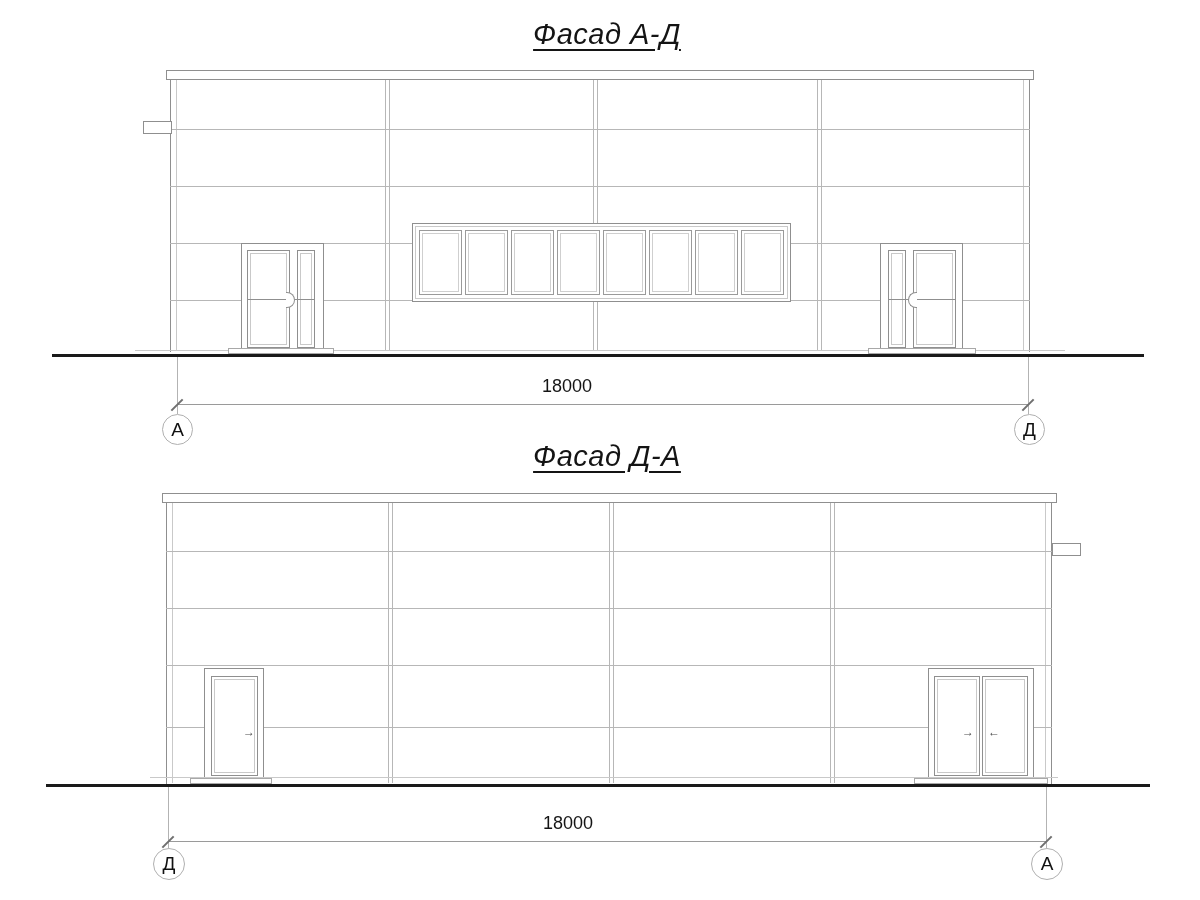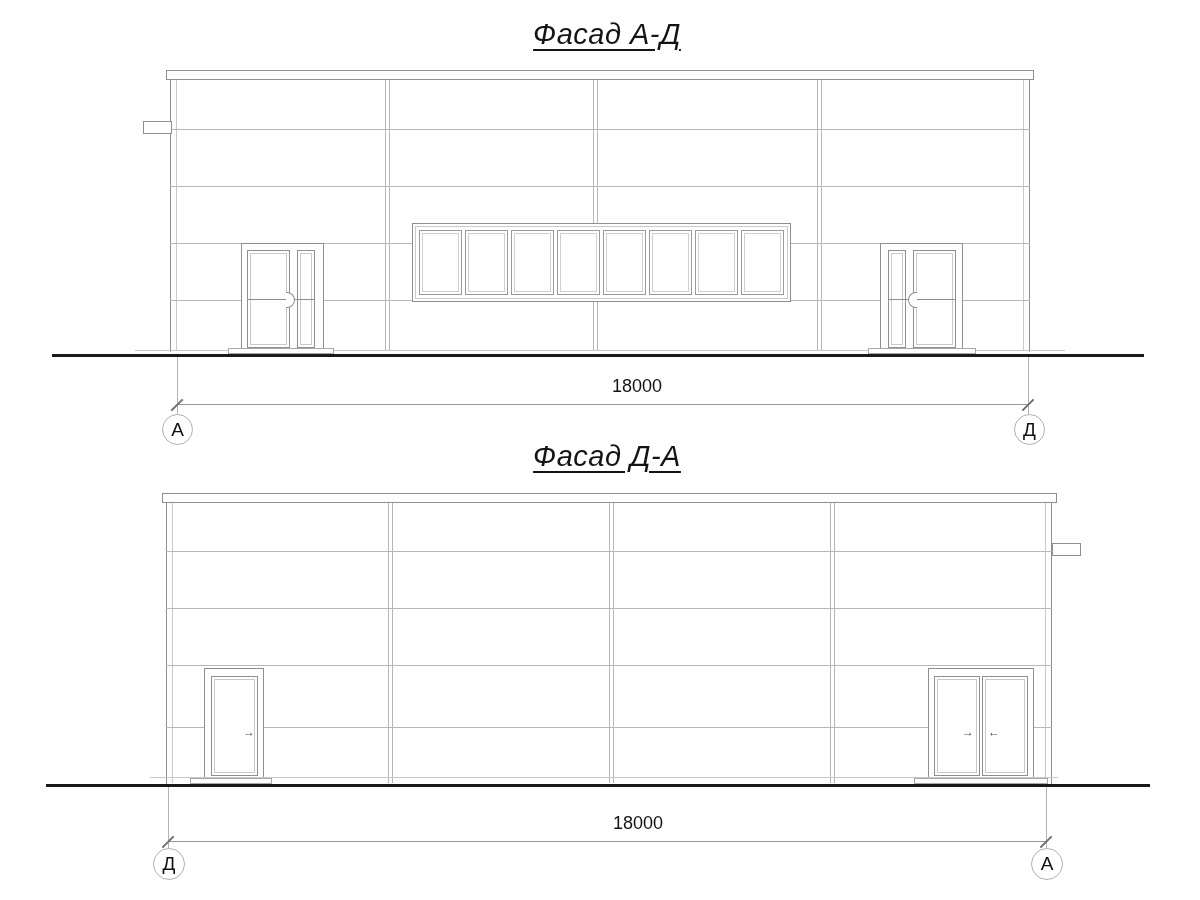--- a/index.html
+++ b/index.html
@@ -18,21 +18,21 @@
   .box.md{border-color:#a8a8a8;}
   .wall{position:absolute;border-left:1px solid #8f8f8f;border-right:1px solid #8f8f8f;box-sizing:border-box;}
   .panes{position:absolute;display:flex;gap:3px;}
   .pane{flex:1;position:relative;border:1px solid #9a9a9a;background:#fff;}
   .pane > span{position:absolute;inset:2px;border:1px solid #cfcfcf;display:block;}
   .handle{position:absolute;width:9px;height:16px;border:1px solid #8f8f8f;background:#fff;box-sizing:border-box;}
   .ground{position:absolute;height:3px;background:#1a1a1a;}
   .tick{position:absolute;width:16px;height:0;border-top:2px solid #6f6f6f;transform:rotate(-45deg);}
   .dimline{position:absolute;height:0;border-top:1px solid #9a9a9a;}
   .ext{position:absolute;width:0;border-left:1px solid #b3b3b3;}
-  .dimtext{position:absolute;width:120px;text-align:right;font-size:18px;color:#141414;}
+  .dimtext{position:absolute;width:120px;text-align:left;font-size:18px;color:#141414;}
   .axis{position:absolute;width:29px;height:29px;border:1px solid #b0b0b0;border-radius:50%;
         background:#fff;display:flex;align-items:center;justify-content:center;
         font-size:19px;color:#111;}
   .arrow{position:absolute;width:22px;text-align:center;font-size:12px;color:#4a4a4a;line-height:10px;}
 </style>
 </head>
 <body>
 
 <div class="sheet">
 

